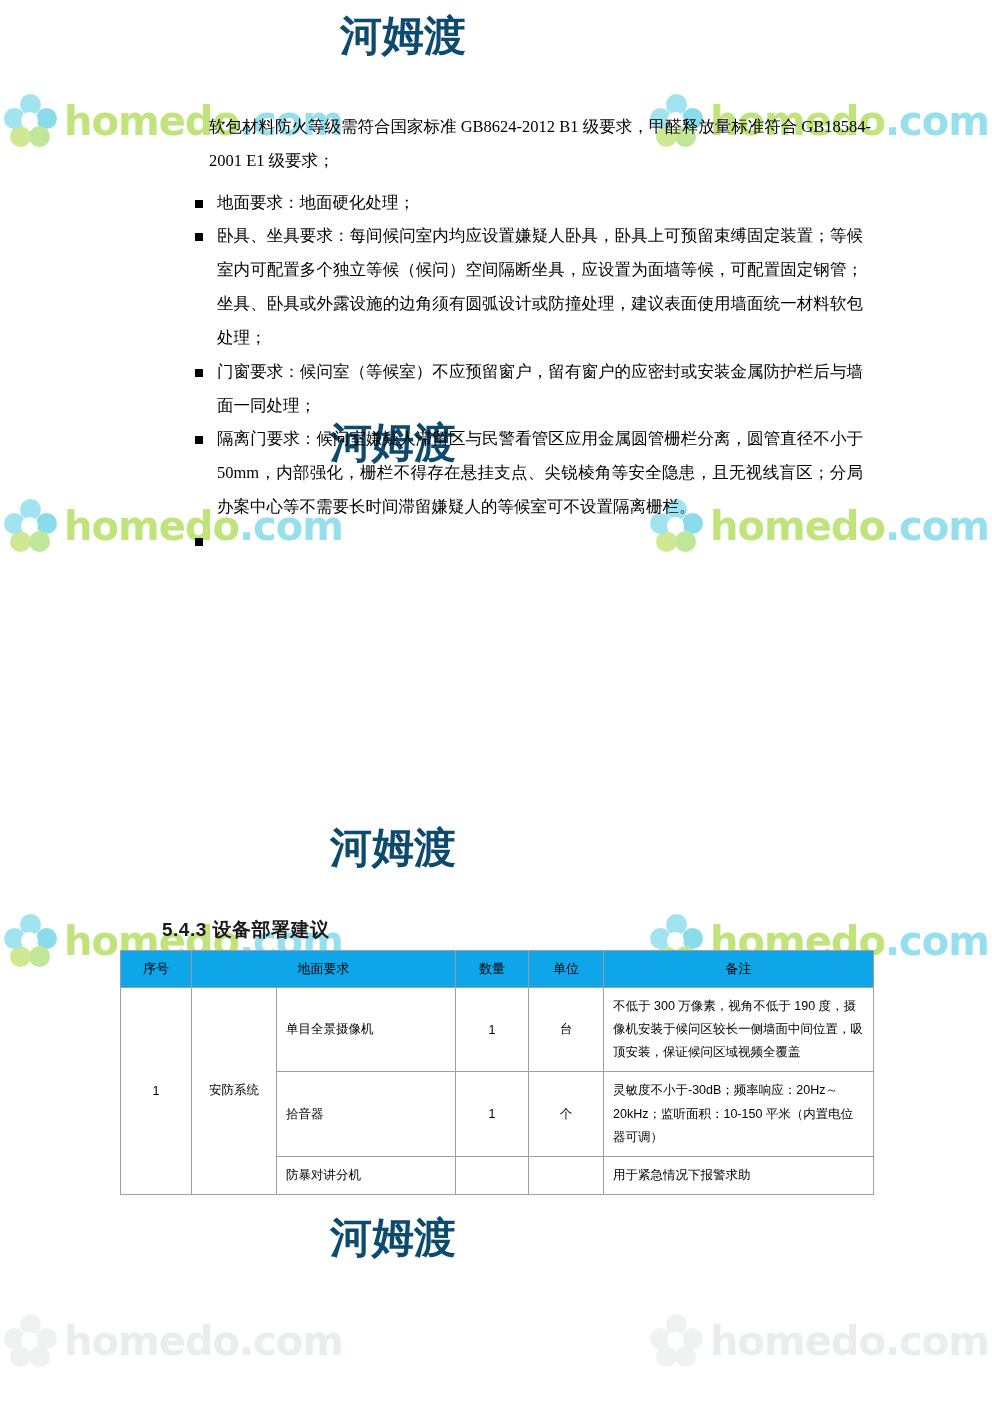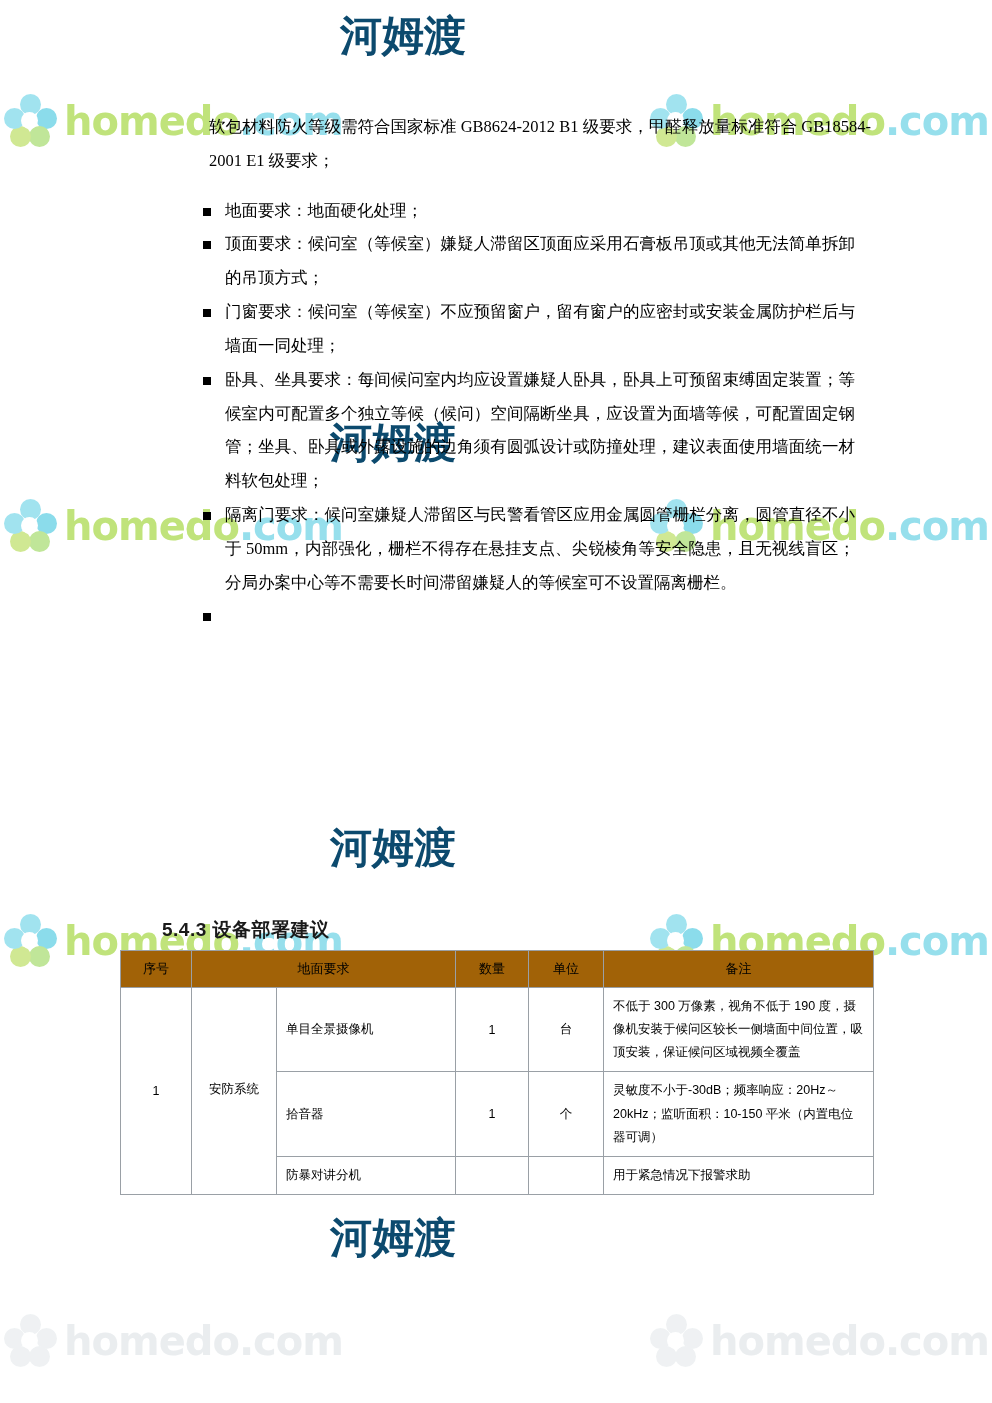--- a/index.html
+++ b/index.html
@@ -96,21 +96,21 @@
   }
   .lead {
     font-size: 16.5px;
     line-height: 2.05;
     margin: 0 0 2px 0;
     padding-left: 68px;
     text-align: justify;
   }
   ul.bullets {
     list-style: none;
-    margin: 16px;
+    margin: 8px;
     padding: 0;
   }
   ul.bullets li {
     position: relative;
     padding-left: 68px;
     font-size: 16.5px;
     line-height: 2.05;
     text-align: justify;
     margin-bottom: 0;
   }
@@ -149,29 +149,29 @@
     font-family: "Liberation Sans", "DejaVu Sans", sans-serif;
     font-size: 12.5px;
     color: #000;
   }
   table.eq th, table.eq td {
     border: 1px solid #9aa0a6;
     padding: 7px 9px;
     vertical-align: middle;
   }
   table.eq thead th {
-    background: #a16207;
+    background: #0ea5e9;
     font-weight: normal;
     text-align: center;
     height: 22px;
     font-size: 13px;
   }
   td.c { text-align: center; }
   td.note { line-height: 1.85; font-size: 12.5px; }
-  td.vert { text-align: center; line-height: 1.9; font-family: Liberation Mono, monospace; }
+  td.vert { text-align: center; line-height: 1.9; }
   .col-seq { width: 52px; }
   .col-sys { width: 66px; }
   .col-name { width: 160px; }
   .col-qty { width: 54px; }
   .col-unit { width: 56px; }
 </style>
 </head>
 <body>
 
 <div class="wm wm1">
@@ -268,23 +268,22 @@
 <div class="wm-cn-only wm-cn-3">河姆渡</div>
 <div class="wm-cn-only wm-cn-4">河姆渡</div>
 
 <div class="page">
 
   <div class="content">
     <p class="lead">软包材料防火等级需符合国家标准 GB8624-2012 B1 级要求，甲醛释放量标准符合 GB18584-2001 E1 级要求；</p>
 
     <ul class="bullets">
       <li><span class="sq"></span><span>地面要求：地面硬化处理；</span></li>
-      <li><span class="sq"></span><span>顶面要求：候问室（等候室）嫌疑人滞留区顶面应采用石膏板吊顶或其他无法简单拆卸的吊顶方式；</span></li>
+      <li><span class="sq"></span><span>卧具、坐具要求：每间候问室内均应设置嫌疑人卧具，卧具上可预留束缚固定装置；等候室内可配置多个独立等候（候问）空间隔断坐具，应设置为面墙等候，可配置固定钢管；坐具、卧具或外露设施的边角须有圆弧设计或防撞处理，建议表面使用墙面统一材料软包处理；</span></li>
       <li><span class="sq"></span><span>门窗要求：候问室（等候室）不应预留窗户，留有窗户的应密封或安装金属防护栏后与墙面一同处理；</span></li>
-      <li><span class="sq"></span><span>卧具、坐具要求：每间候问室内均应设置嫌疑人卧具，卧具上可预留束缚固定装置；等候室内可配置多个独立等候（候问）空间隔断坐具，应设置为面墙等候，可配置固定钢管；坐具、卧具或外露设施的边角须有圆弧设计或防撞处理，建议表面使用墙面统一材料软包处理；</span></li>
       <li><span class="sq"></span><span>隔离门要求：候问室嫌疑人滞留区与民警看管区应用金属圆管栅栏分离，圆管直径不小于 50mm，内部强化，栅栏不得存在悬挂支点、尖锐棱角等安全隐患，且无视线盲区；分局办案中心等不需要长时间滞留嫌疑人的等候室可不设置隔离栅栏。</span></li>
       <li><span class="sq"></span></li>
       <li><span class="sq"></span></li>
     </ul>
   </div>
 
   <h3 class="section">5.4.3 设备部署建议</h3>
 
   <div class="tbl-wrap">
     <table class="eq">

